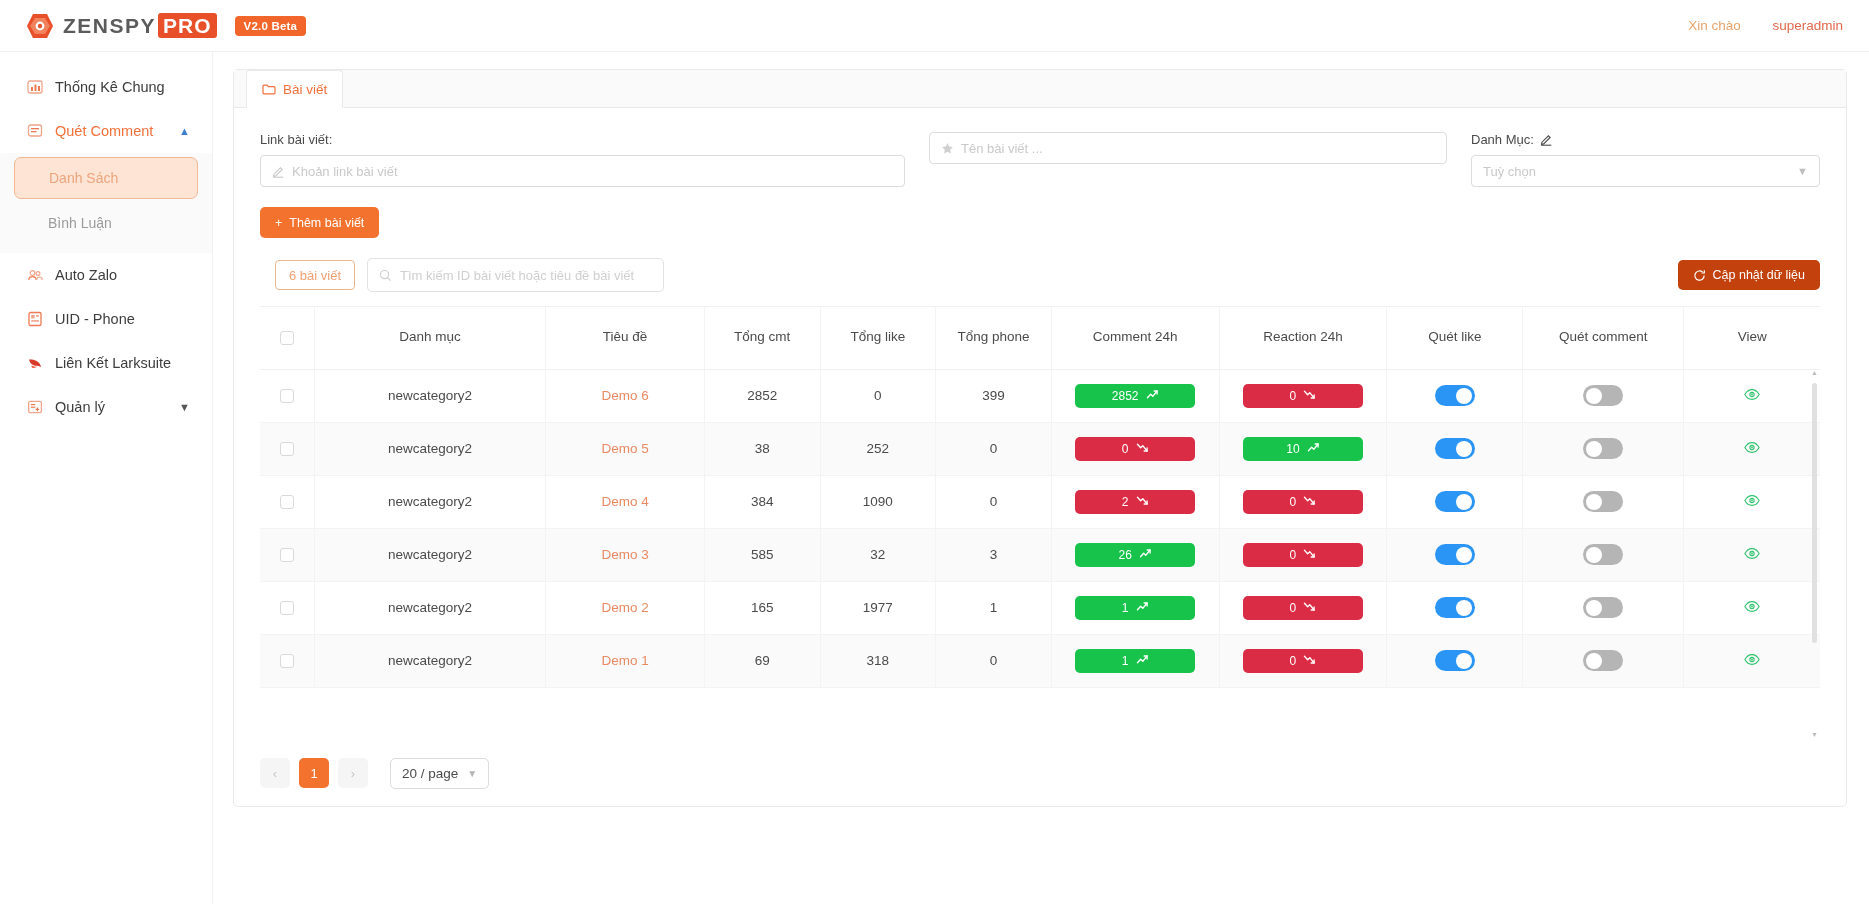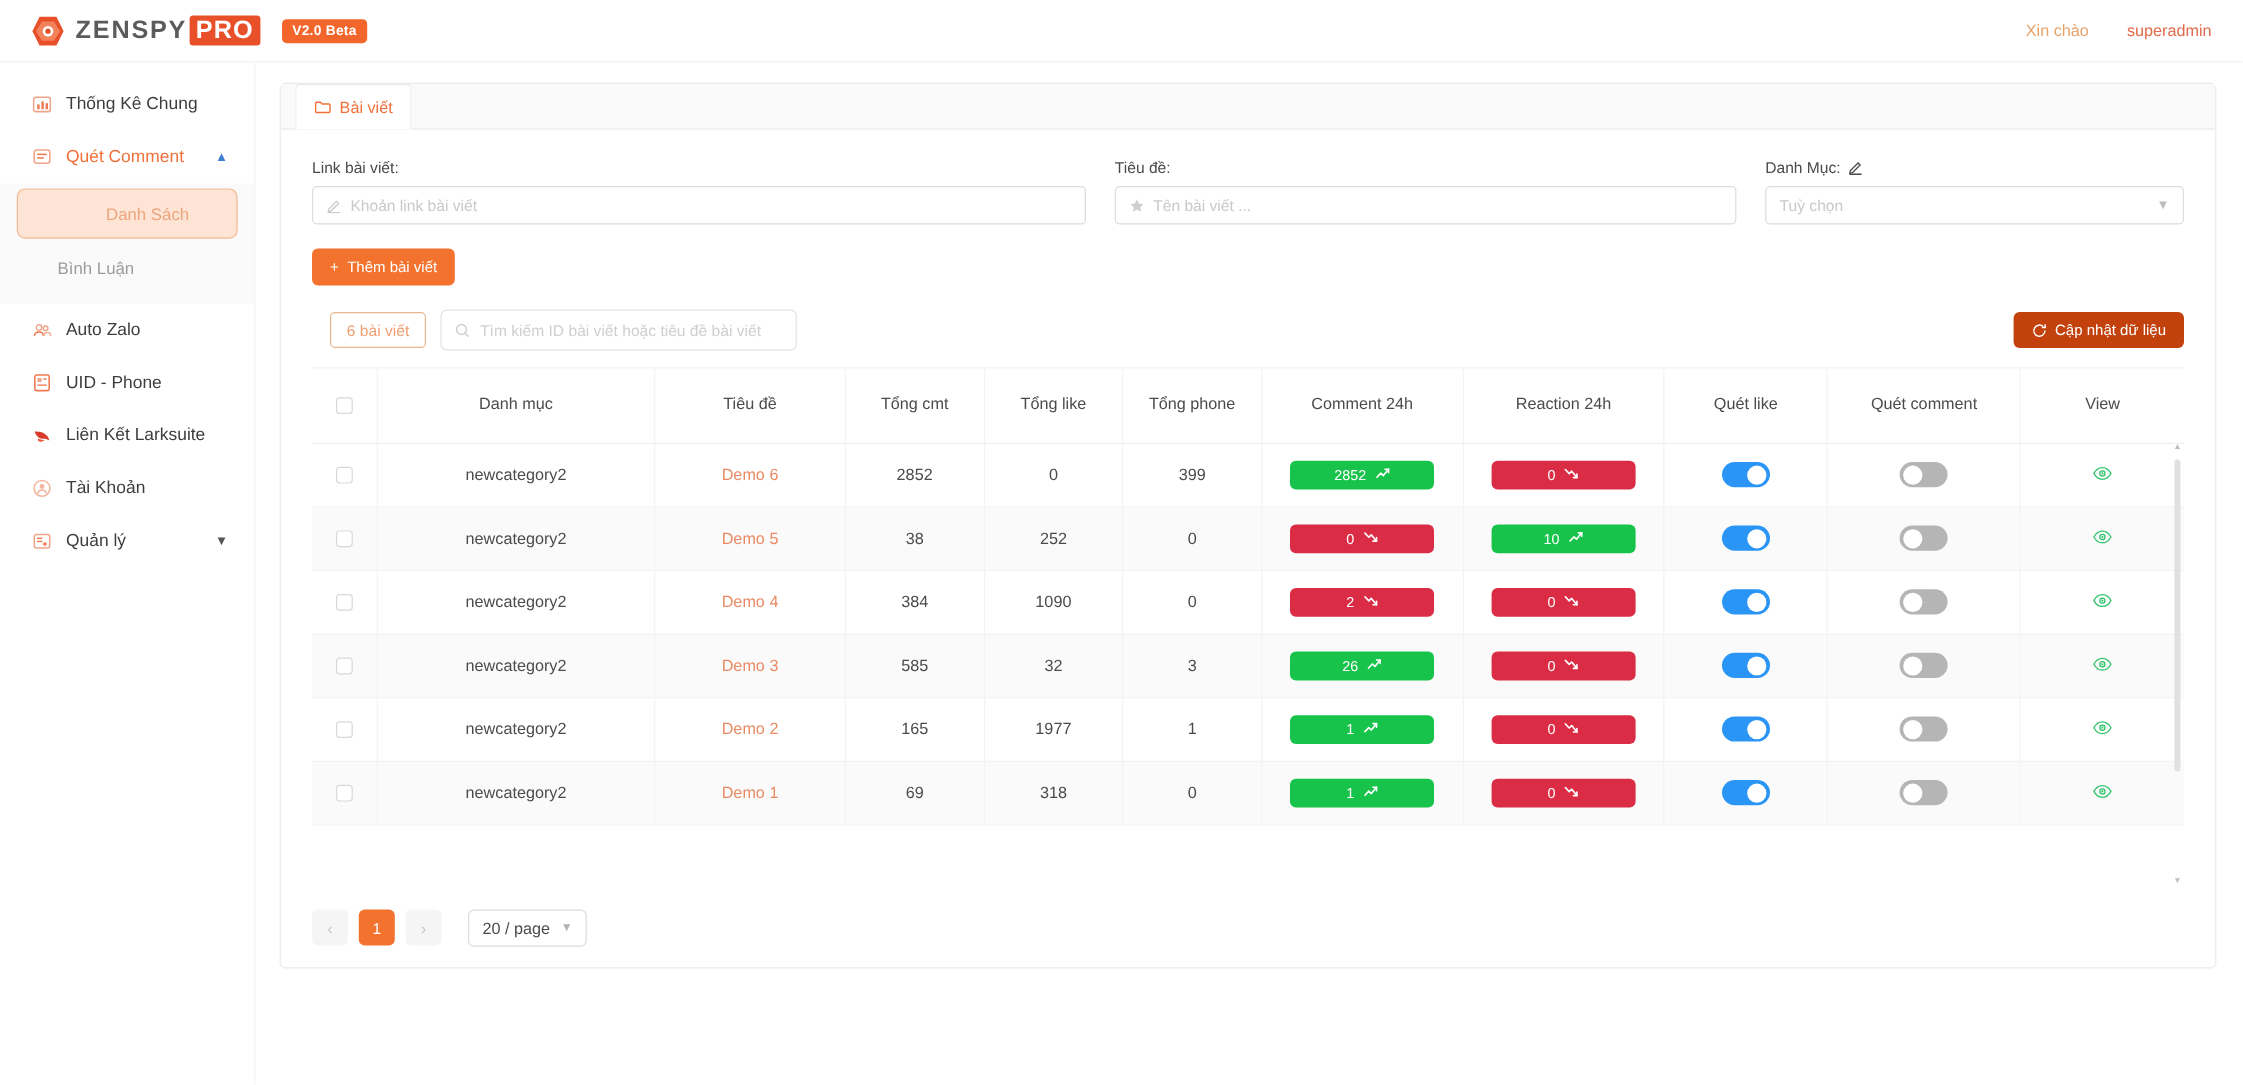--- a/index.html
+++ b/index.html
@@ -74,21 +74,21 @@
   .nav-caret.grey { color: #555; }
   .submenu { background: #fafafa; padding: 4px 0 6px; }
   .sub-item {
     height: 42px; margin: 0 14px 3px;
     display: flex; align-items: center;
     padding-left: 34px;
     font-size: 14px; color: #9b9b9b;
     border-radius: 7px; cursor: pointer;
   }
   .sub-item.active {
-    background: #fde4d4; border: 1px solid #f2b893; color: #eda57e; justify-content: center;
+    background: #fde4d4; border: 1px solid #f2b893; color: #eda57e;
   }
 
   
   .main { flex: 1; background: #ffffff; padding: 17px 22px 0 20px; min-width: 0; }
   .card {
     border: 1px solid #eaeaea; border-radius: 5px;
     background: #ffffff; height: 738px;
     display: flex; flex-direction: column;
   }
 
@@ -344,30 +344,20 @@
     <div class="nav-item">
       <span class="nav-ico">
         <svg width="16" height="16" viewBox="0 0 16 16">
             <path d="M2 4.5c4 0 7 .4 9.6 3.1C13 9 13.8 10.4 14 12c-1.6-1-3.1-1.4-4.8-1.3-2.6.2-4.6-1.1-6-3.1-.6-.9-1-2-1.2-3.1z" fill="#d93b2b"></path>
             <path d="M4.6 10.4c2 .8 3.6 1.4 5.6 1.2-1.5 1.5-3.6 1.9-5.3.9a3 3 0 0 1-.3-2.1z" fill="#ef5c3c"></path>
           </svg>
       </span>
       <span class="nav-label">Liên Kết Larksuite</span>
     </div>
 
-    <div class="nav-item">
-      <span class="nav-ico">
-        <svg width="16" height="16" viewBox="0 0 16 16">
-            <circle cx="8" cy="8" r="6.6" fill="none" stroke="#f2b59e" stroke-width="1.3"></circle>
-            <circle cx="8" cy="6.4" r="2" fill="#f2b59e"></circle>
-            <path d="M4.3 12.4c.4-2 1.9-3 3.7-3s3.3 1 3.7 3" fill="none" stroke="#f2b59e" stroke-width="1.2"></path>
-          </svg>
-      </span>
-      <span class="nav-label">Tài Khoản</span>
-    </div>
 
     <div class="nav-item">
       <span class="nav-ico">
         <svg width="16" height="16" viewBox="0 0 16 16">
             <rect x="1.6" y="2.4" width="12.8" height="11.2" rx="1.6" fill="none" stroke="#f0a48a" stroke-width="1.3"></rect>
             <rect x="3.8" y="5" width="4.5" height="1.2" fill="#ef7a52"></rect>
             <rect x="3.8" y="7.6" width="4.5" height="1.2" fill="#ef7a52"></rect>
             <path d="M10.4 8.6v3.6M8.6 10.4h3.6" stroke="#ef7a52" stroke-width="1.2"></path>
           </svg>
       </span>
@@ -396,21 +386,20 @@
             <div class="inp">
               <svg width="13" height="13" viewBox="0 0 13 13">
                   <path d="M1.5 11.4l.5-2.2 6.4-6.4 1.7 1.7-6.4 6.4z" fill="none" stroke="#c9c9c9" stroke-width="1.1"></path>
                   <path d="M1.3 12.2h10" stroke="#c9c9c9" stroke-width="1.1"></path>
                 </svg>
               <span class="ph">Khoản link bài viết</span>
             </div>
           </div>
 
           <div class="fld title">
-            <label class="fld-label">Tiêu đề:</label>
             <div class="inp">
               <svg width="13" height="13" viewBox="0 0 14 14">
                   <path d="M7 1.2l1.8 3.7 4 .6-2.9 2.8.7 4L7 10.4l-3.6 1.9.7-4L1.2 5.5l4-.6z" fill="#cfcfcf"></path>
                 </svg>
               <span class="ph">Tên bài viết ...</span>
             </div>
           </div>
 
           <div class="fld cat">
             <label class="fld-label">

